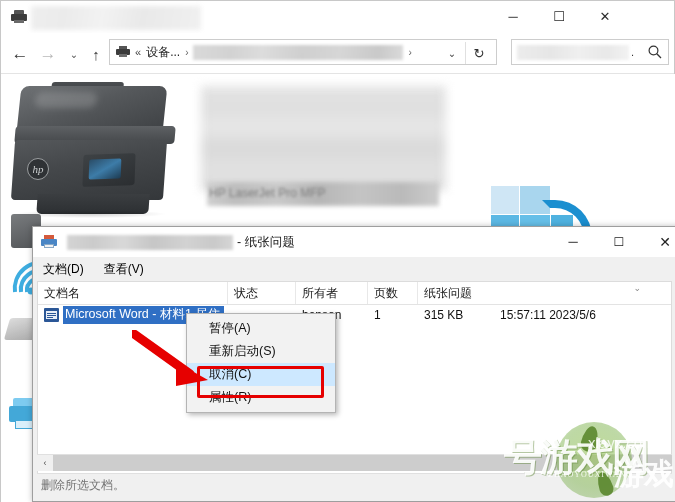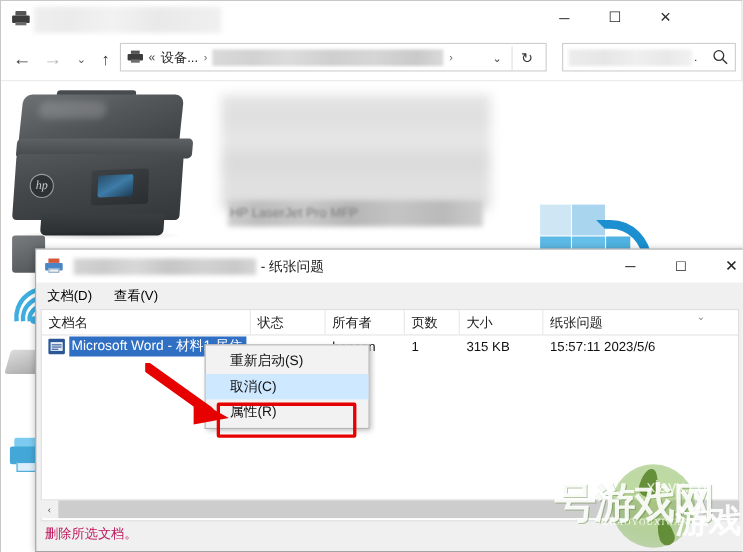--- a/index.html
+++ b/index.html
@@ -411,21 +411,21 @@
   }
   #qd-statusbar {
     position: absolute;
     left: 4px; bottom: 4px;
     width: 635px; height: 24px;
     background: #f0f0f0;
     border-top: 1px solid #e0e0e0;
     display: flex; align-items: center;
     padding-left: 4px;
     box-sizing: border-box;
-    font-size: 12px; color: #be185d; margin-top: 24px;
+    font-size: 12px; color: #737373; margin-top: 24px;
   }
 
   
   #ctx-menu {
     position: absolute;
     left: 186px; top: 313px;
     width: 150px;
     background: #f2f2f2;
     border: 1px solid #b4b4b4;
     box-shadow: 2px 2px 5px rgba(0,0,0,0.28);
@@ -656,21 +656,20 @@
     <div class="qd-menu-item">文档(D)</div>
     <div class="qd-menu-item">查看(V)</div>
   </div>
 
   <div id="qd-listwrap">
     <div id="qd-header">
       <div class="qd-col" style="width:190px;">文档名</div>
       <div class="qd-col" style="width:68px;">状态</div>
       <div class="qd-col" style="width:72px;">所有者</div>
       <div class="qd-col" style="width:50px;">页数</div>
-      <div class="qd-col" style="width:76px;">大小</div>
       <div class="qd-col" style="width:177px; border-right:none;">纸张问题</div>
       <div id="qd-sort-marker">⌄</div>
     </div>
 
     <div id="qd-row">
       <div class="qd-cell" style="width:190px;">
         <div id="qd-name-cell">
           <div id="qd-doc-icon">
             <div class="sheet"></div>
               <div class="inner"></div>
@@ -691,20 +690,21 @@
 
   <div id="qd-scrollbar">
     <div id="qd-sb-left">‹</div>
     <div id="qd-sb-thumb"></div>
   </div>
 
   <div id="qd-statusbar">删除所选文档。</div>
 </div>
 
 <div id="ctx-menu">
+  <div class="ctx-item">暂停(A)</div>
   <div class="ctx-item">重新启动(S)</div>
   <div class="ctx-item selected">取消(C)</div>
   <div class="ctx-item">属性(R)</div>
 </div>
 
 <div id="red-box"></div>
 <svg id="red-arrow">
   <path d="M2 4 L58 44" stroke="#e60000" stroke-width="9" fill="none" stroke-linecap="round"></path>
   <path d="M44 32 L76 50 L44 56 Z" fill="#e60000"></path>
 </svg>

